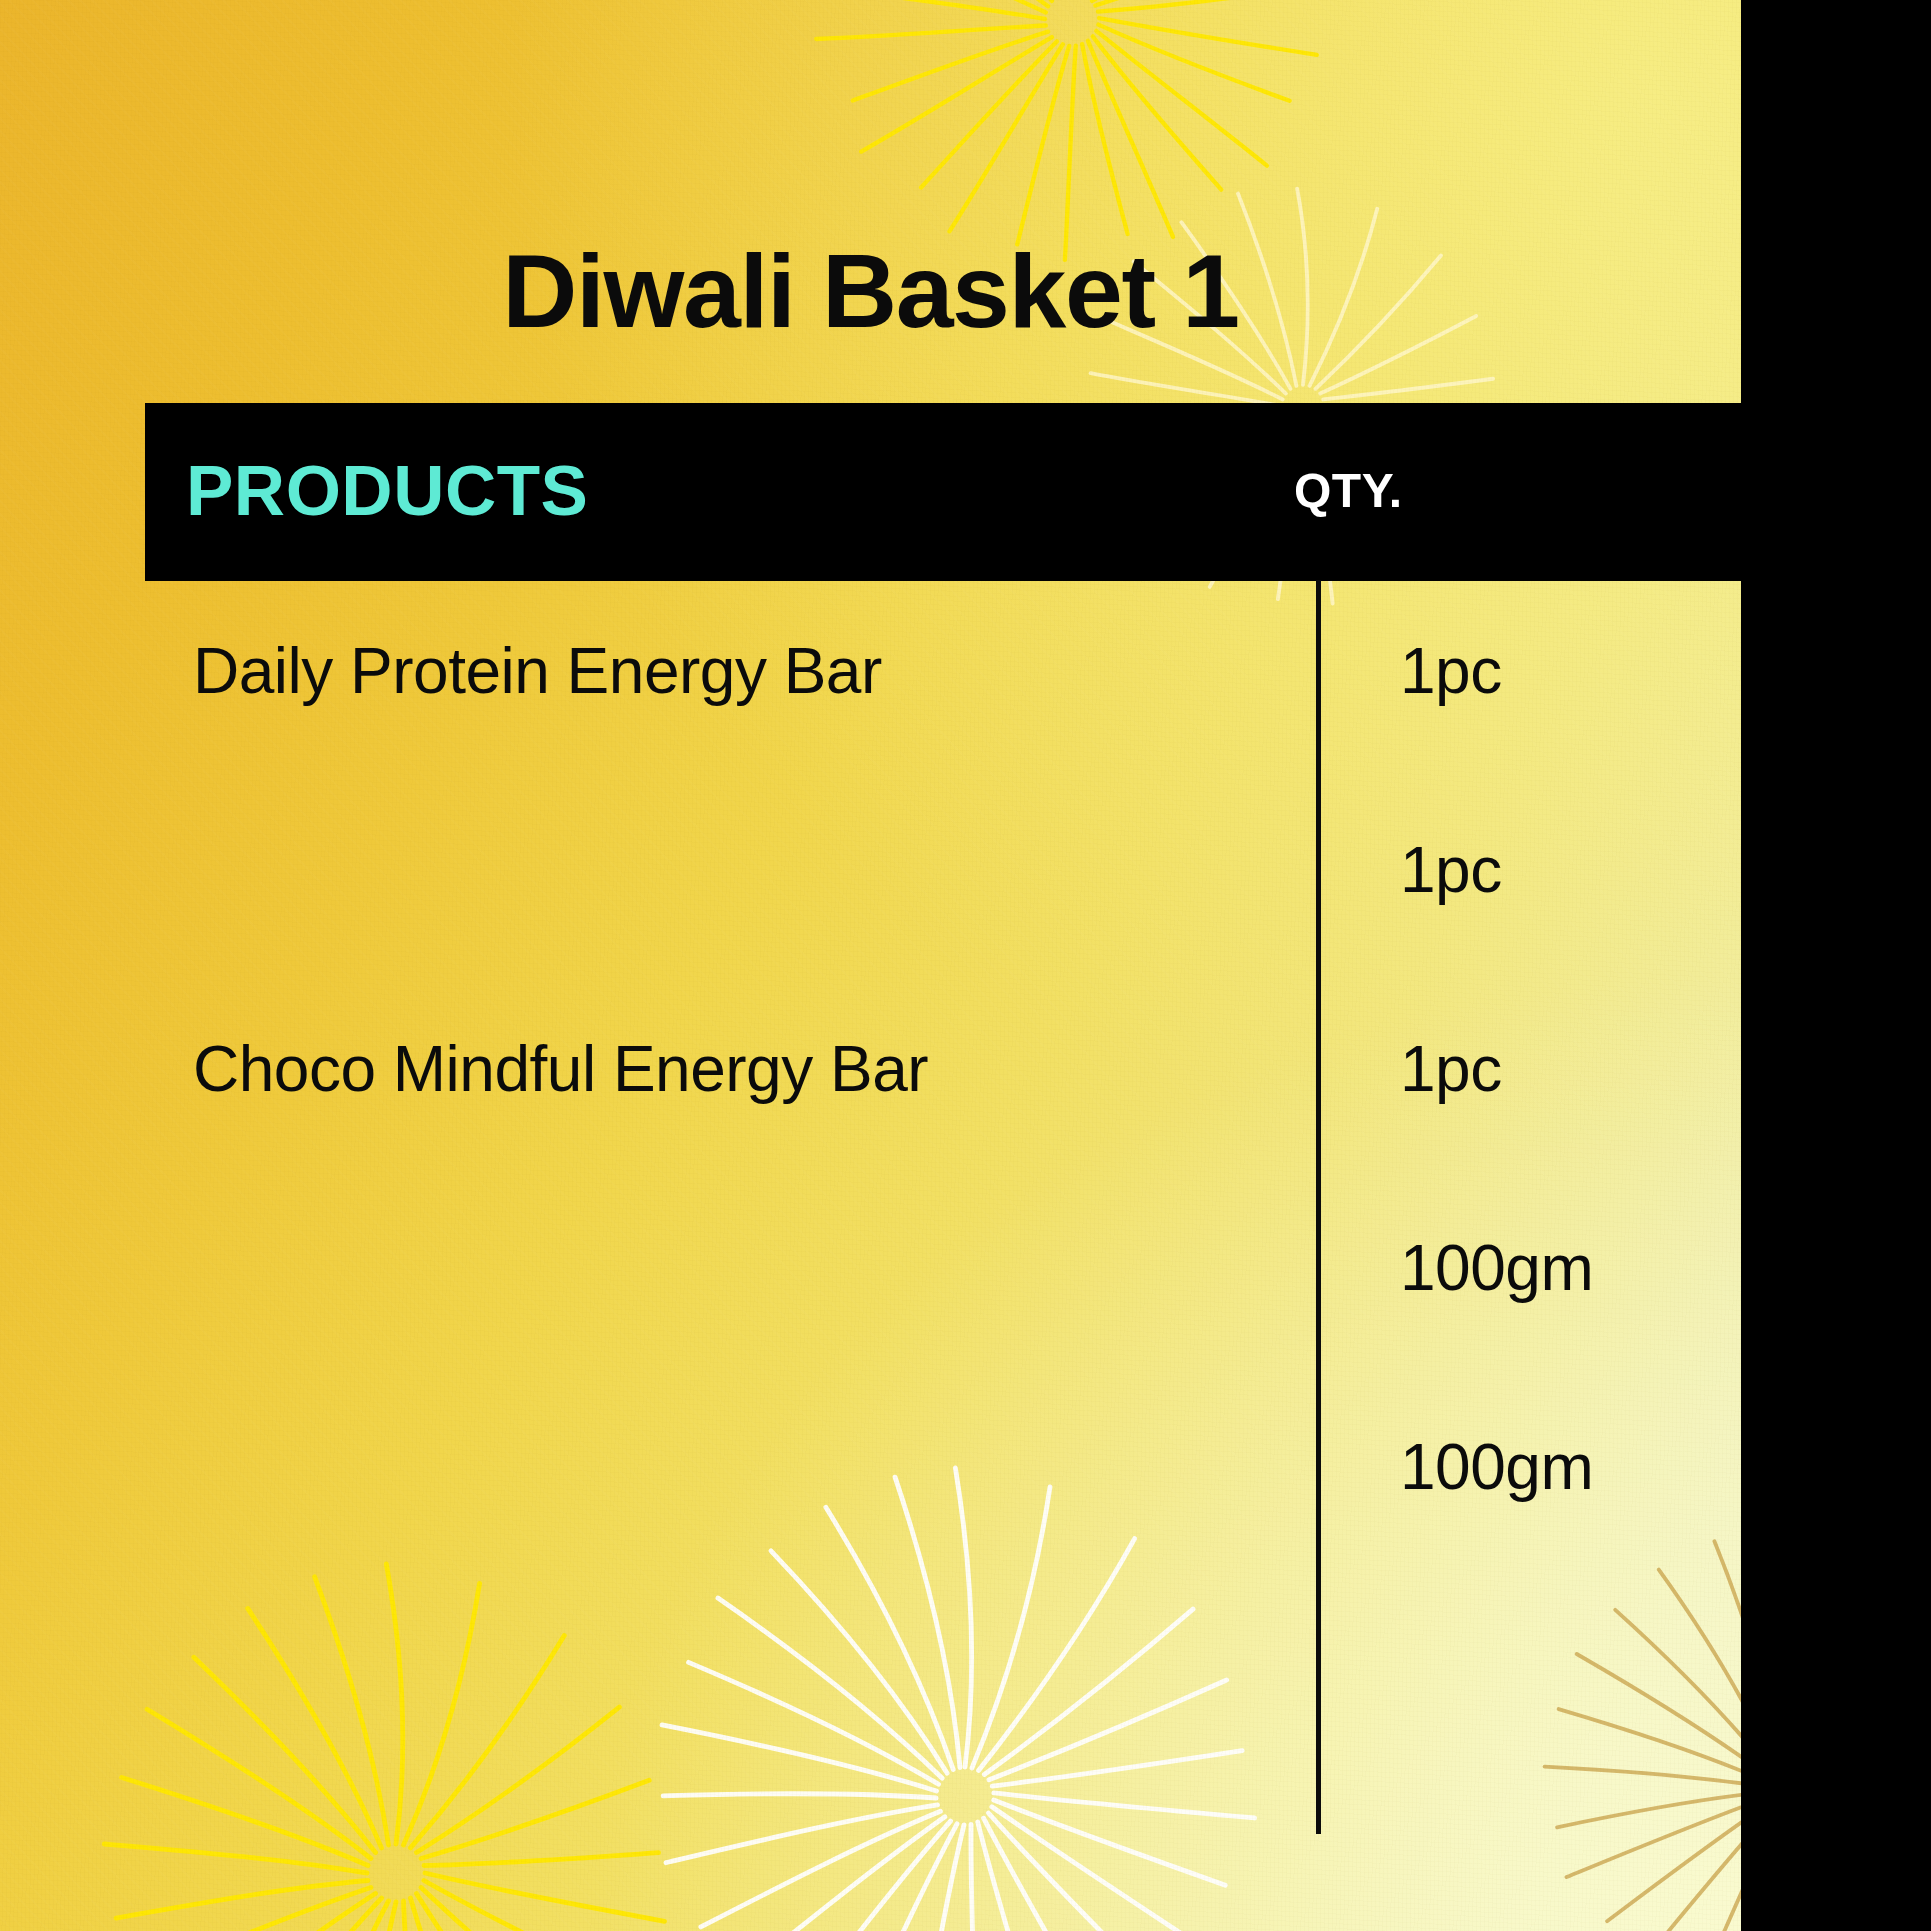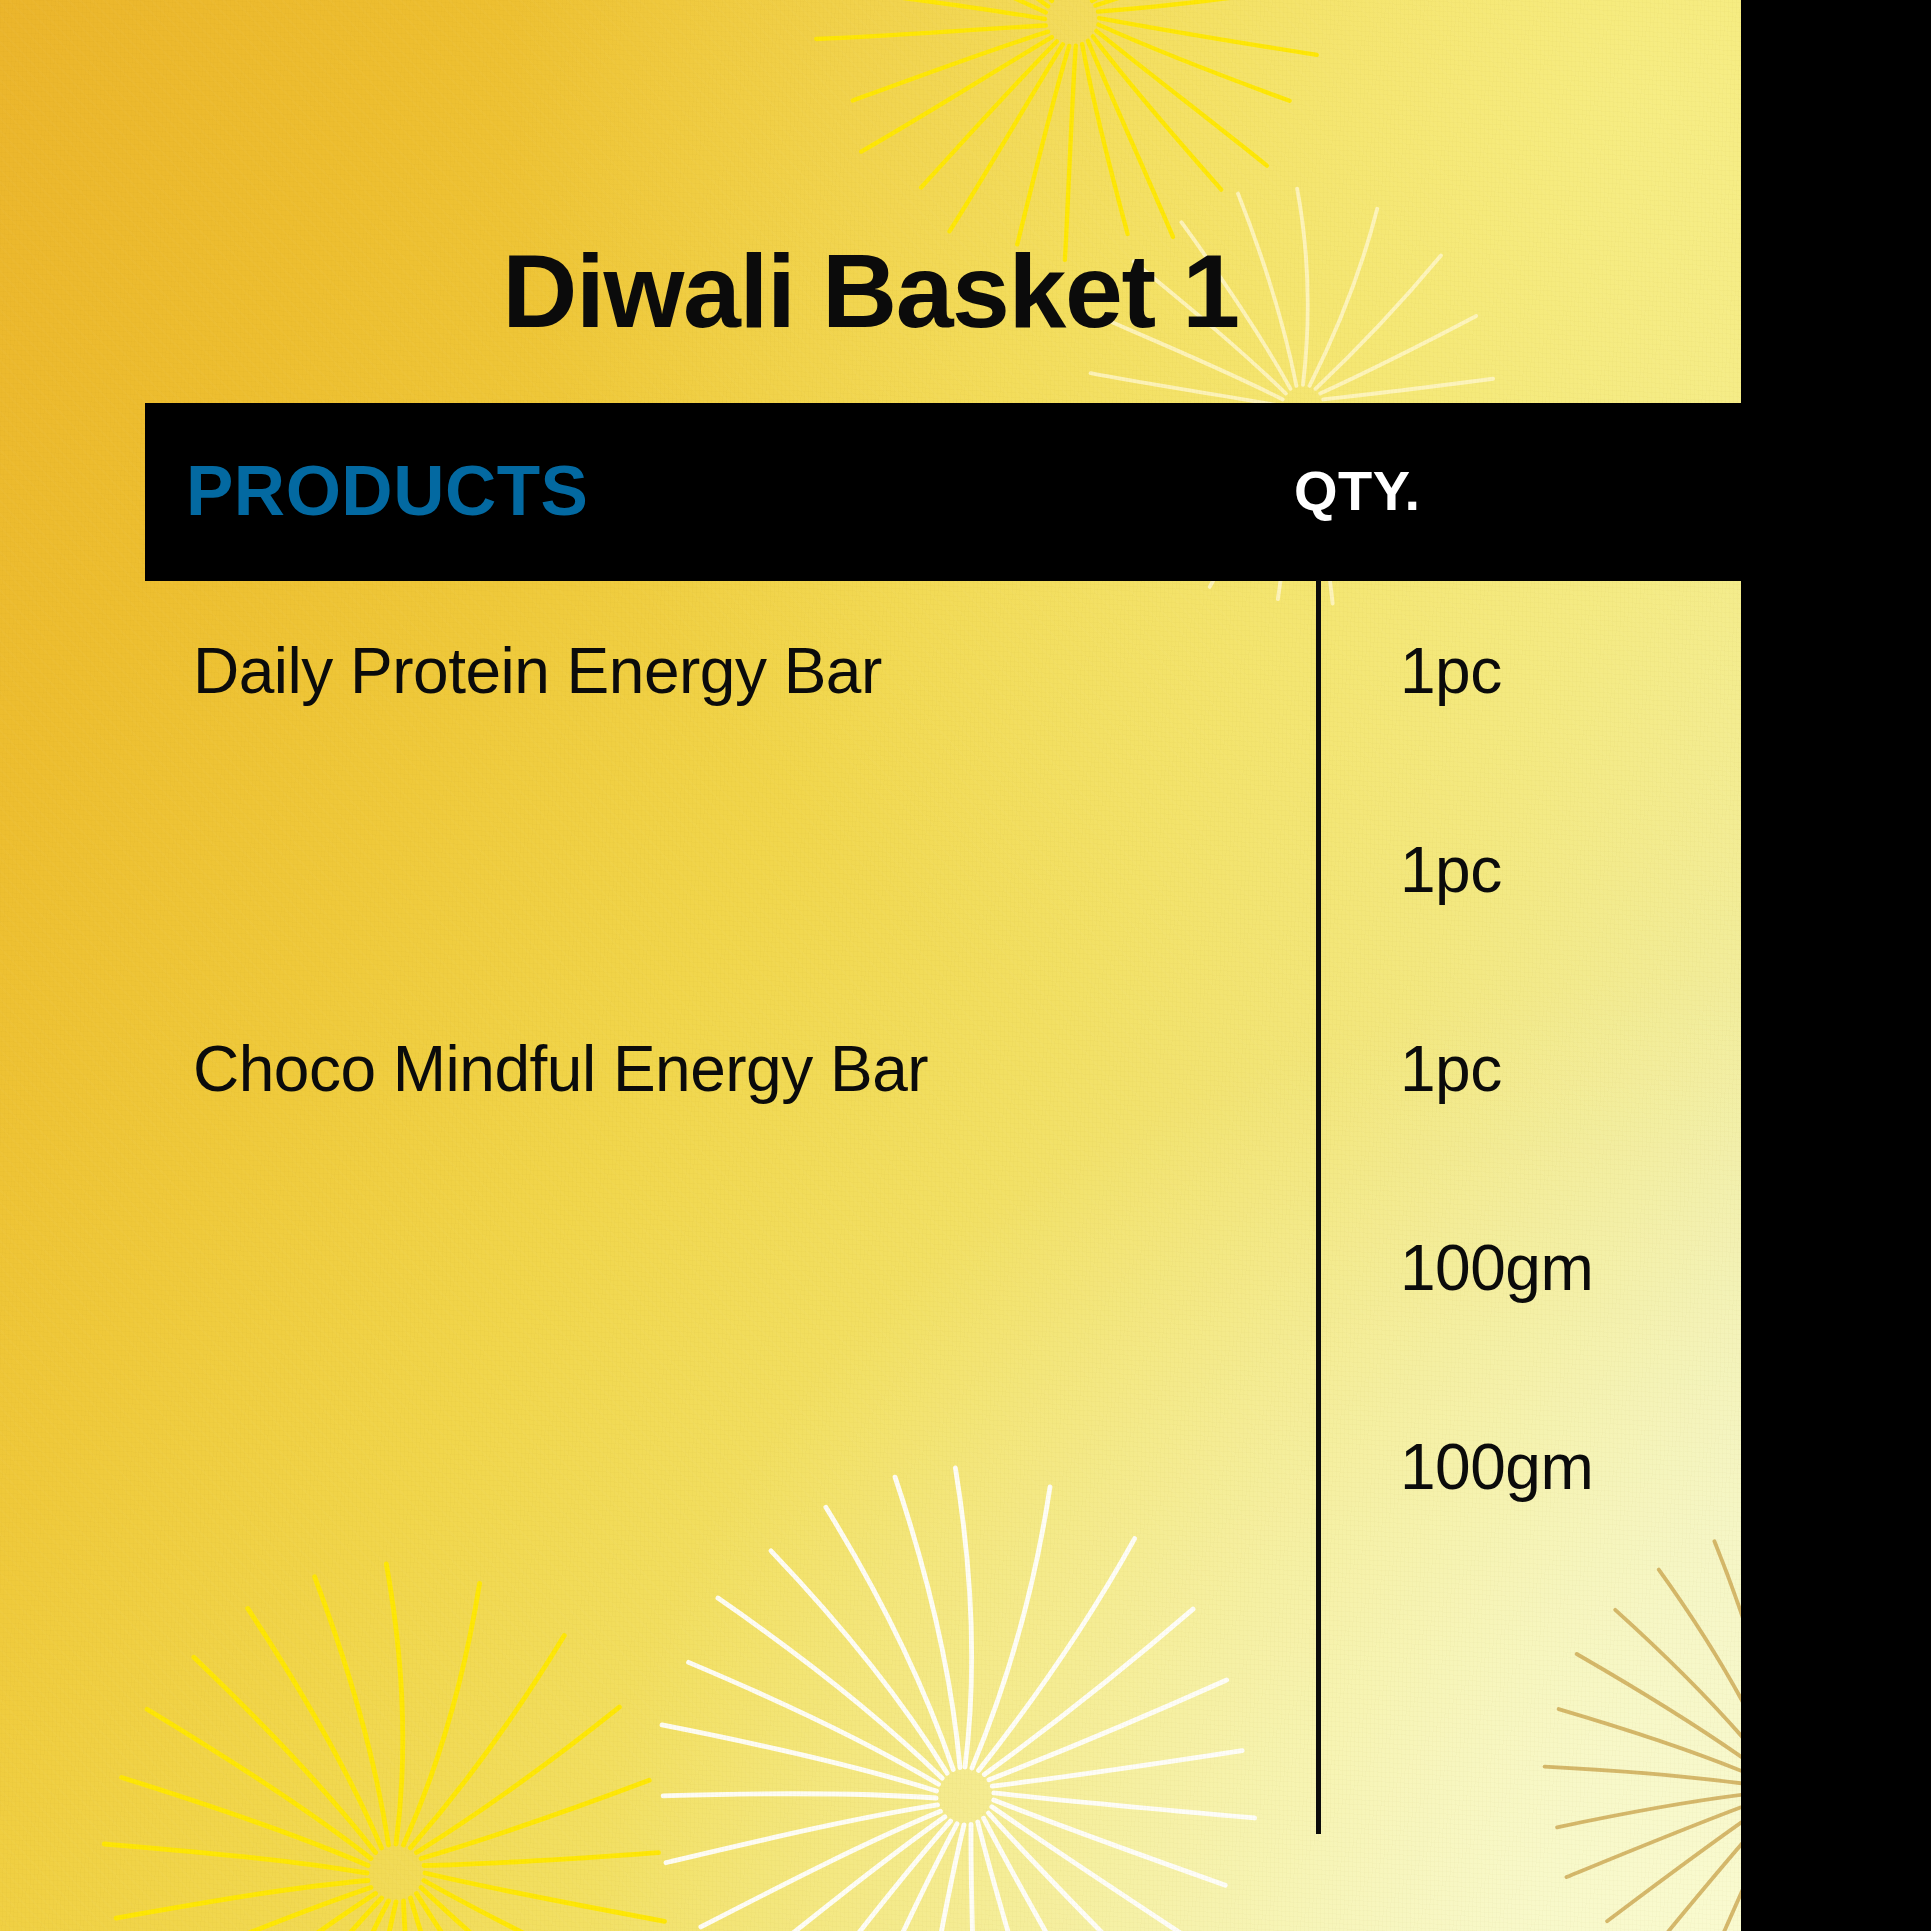--- a/index.html
+++ b/index.html
@@ -59,32 +59,32 @@
     top: 403px;
     width: 1623px;
     height: 178px;
     background: #000000;
   }
   .header-products {
     position: absolute;
     left: 41px;
     top: 50%;
     transform: translateY(-52%);
-    color: #0369a1;
+    color: #5eead4;
     font-size: 71px;
     font-weight: 700;
     letter-spacing: 0.5px;
   }
   .header-qty {
     position: absolute;
     left: 1149px;
     top: 50%;
     transform: translateY(-52%);
     color: #ffffff;
-    font-size: 56px;
+    font-size: 48px;
     font-weight: 700;
     letter-spacing: 0.5px;
   }
 
   
   .divider {
     position: absolute;
     left: 1316px;
     top: 580px;
     width: 4.8px;

